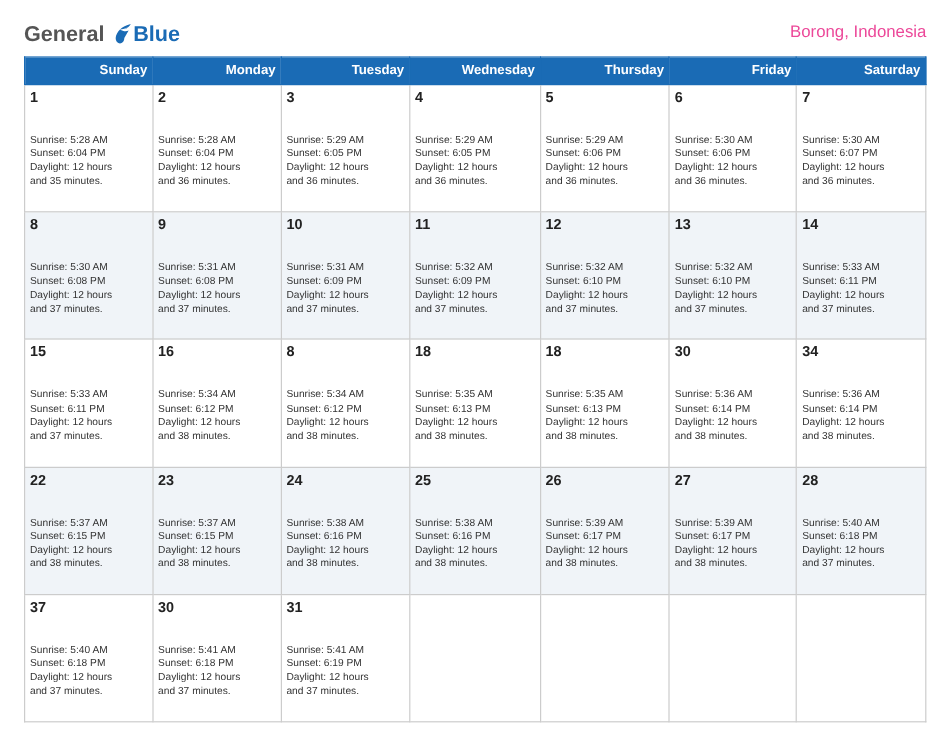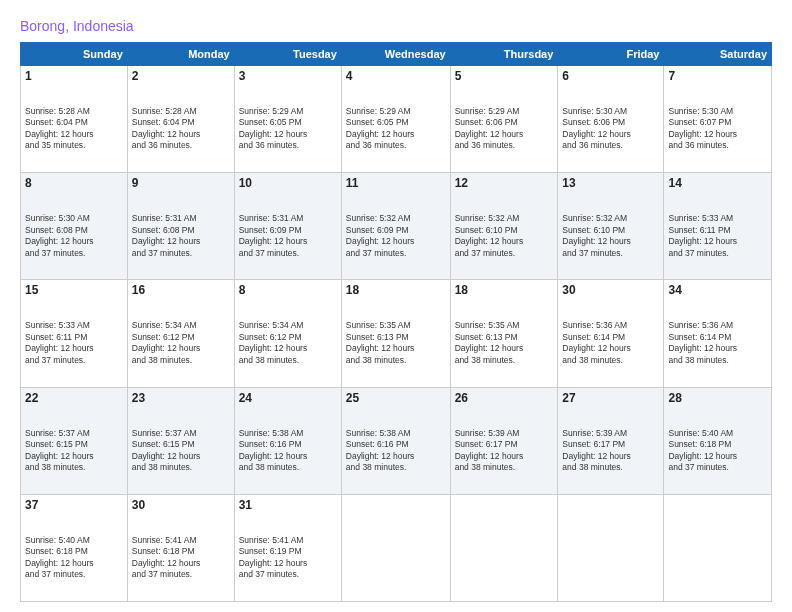--- a/index.html
+++ b/index.html
@@ -46,21 +46,21 @@
       text-align: right;
     }
     .month-title {
       font-size: 32px;
       font-weight: bold;
       color: #333;
       line-height: 1.1;
     }
     .location {
       font-size: 14px;
-      color: #8b5cf6;
+      color: #ec4899;
     }
     .calendar {
       flex: 1;
       border-collapse: collapse;
       width: 100%;
       font-size: 9.5px;
     }
     .calendar th {
       background: #1a6bb5;
       color: #fff;
@@ -95,20 +95,29 @@
     tr:nth-child(odd) td { background: #fff; }
     tr:nth-child(even) td { background: #f0f4f8; }
     
     thead tr th { background: #1a6bb5 !important; }
   </style>
 </head>
 <body>
 
 <div class="page">
   <div class="header">
+    <div class="logo">
+      <div class="logo-text">
+        <span class="logo-general">General</span>
+        <svg class="logo-bird" viewBox="0 0 24 20" fill="#1a6bb5">
+          <path d="M20,2 C18,4 14,5 12,5 C14,3 18,1 22,0 C21,2 19,4 16,5 C18,4 20,2 20,2 Z M12,5 C10,7 8,10 8,13 C8,13 6,11 4,11 C6,11 8,13 8,13 C8,16 10,18 12,18 C14,18 16,16 16,13 L20,6 C18,7 15,7 12,5 Z"></path>
+        </svg>
+        <span class="logo-blue">Blue</span>
+      </div>
+    </div>
     <div class="title-block">
       <div class="location">Borong, Indonesia</div>
     </div>
   </div>
 
   <table class="calendar">
     <thead>
       <tr>
         <th>Sunday</th>
         <th>Monday</th>

